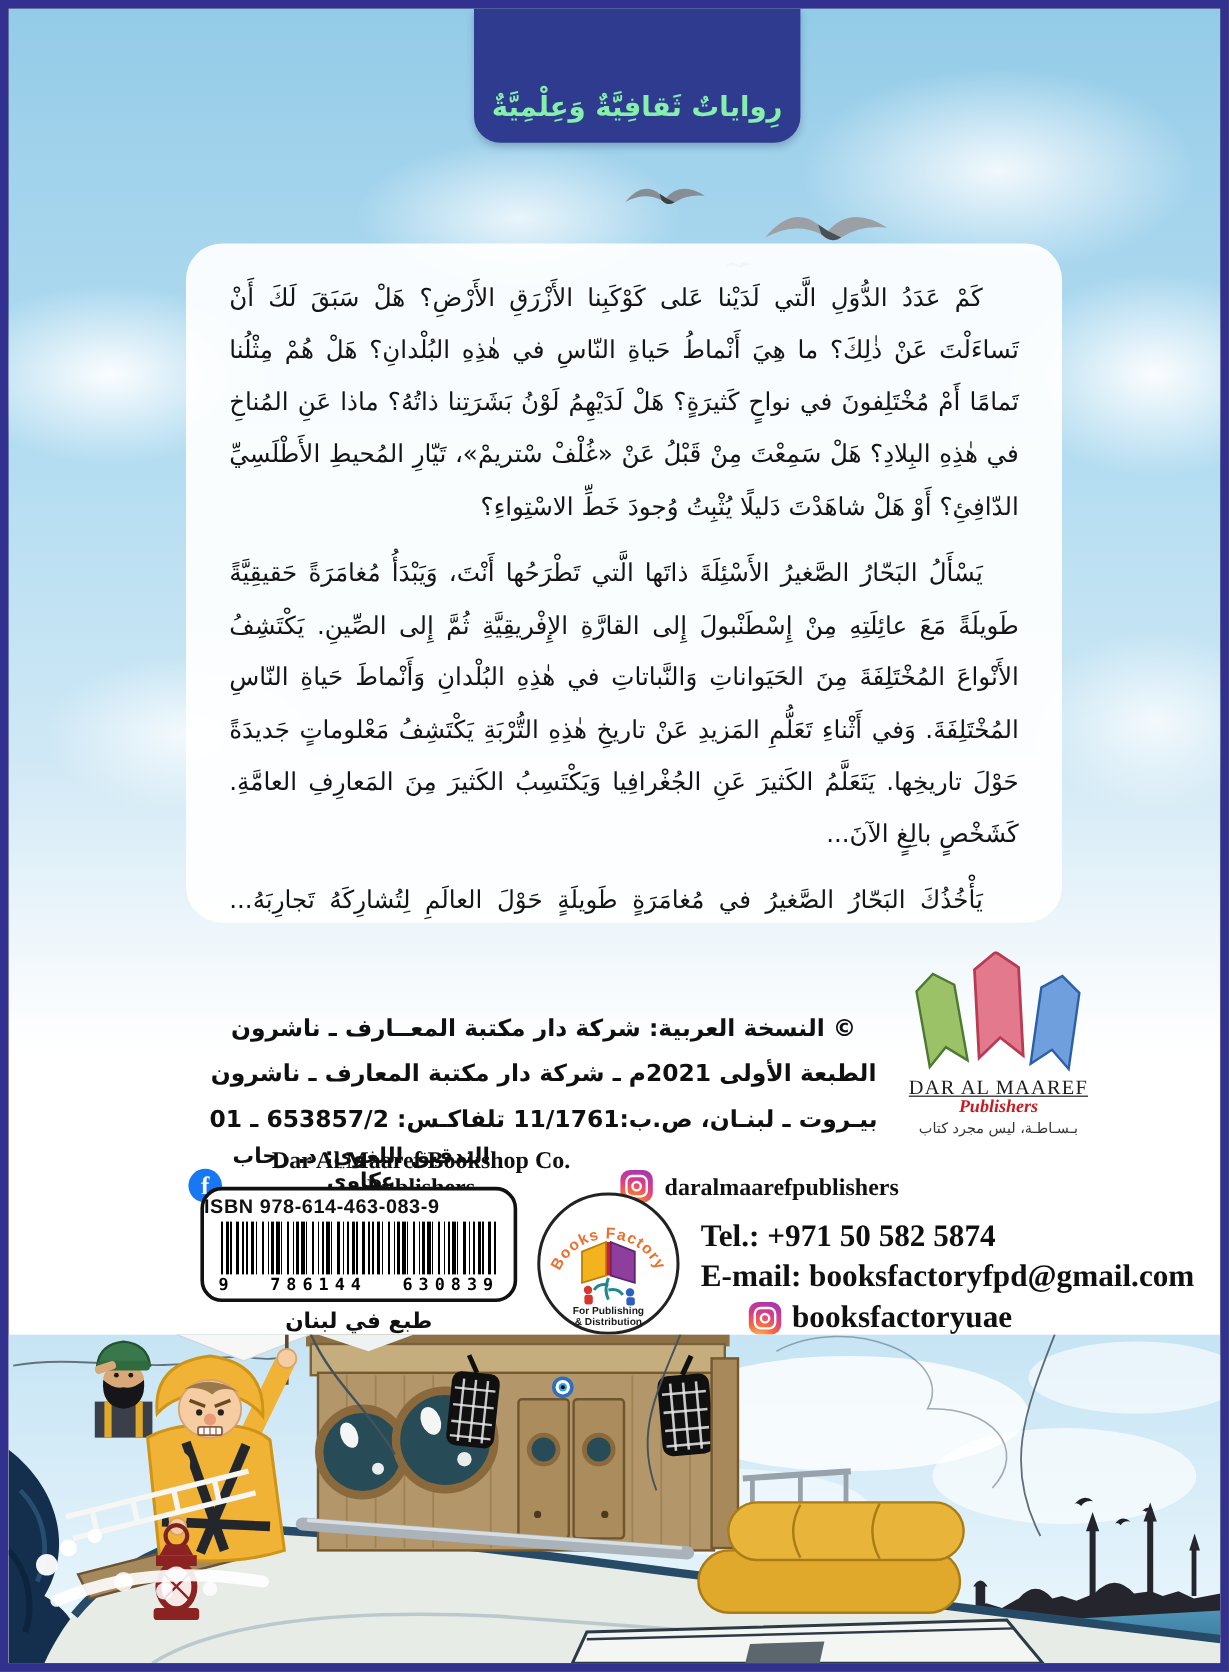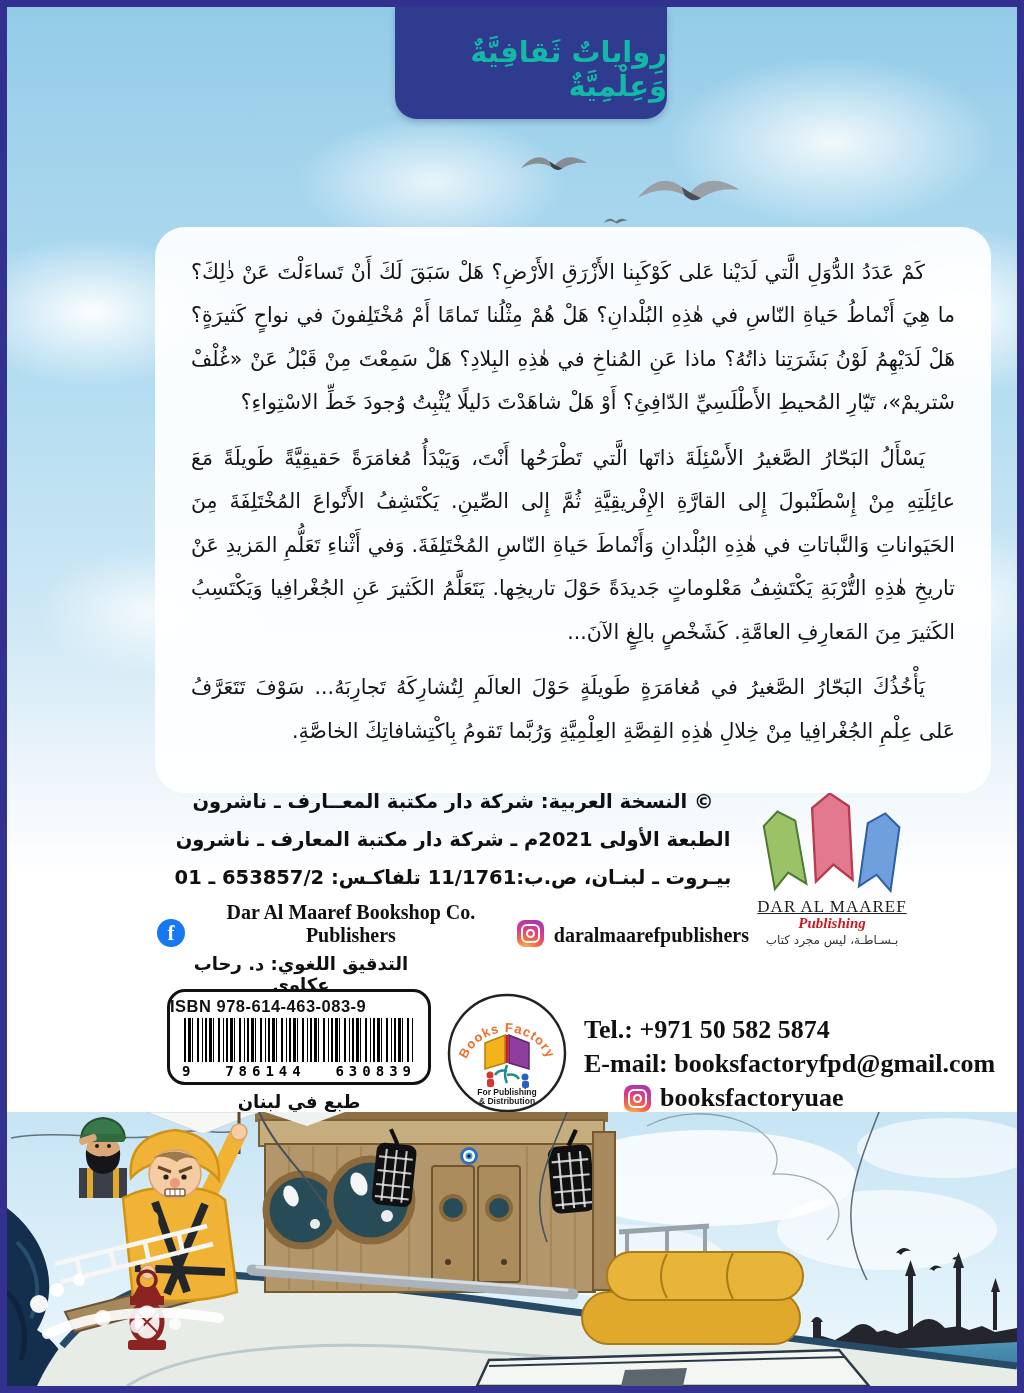--- a/index.html
+++ b/index.html
@@ -12,33 +12,33 @@
   .cloud{position:absolute;border-radius:50%;
     background:radial-gradient(closest-side,rgba(255,255,255,.95),rgba(255,255,255,0));}
   .gull{position:absolute;}
   
   .banner{
     position:absolute; left:388px; top:0; width:272px; height:112px;
     background:#2e3b8e; border-radius:0 0 22px 22px;
     display:flex; align-items:flex-end; justify-content:center;
     box-shadow:0 3px 6px rgba(30,40,90,.25);
   }
-  .banner span{color:#14b8a6; font-size:29px; font-weight:bold; padding-bottom:16px; direction:rtl;}
+  .banner span{color:#86efac; font-size:23px; font-weight:bold; padding-bottom:16px; direction:rtl;}
   
   .panel{
-    position:absolute; left:148px; top:220px; width:836px; height:566px;
+    position:absolute; left:148px; top:196px; width:730px; height:566px;
     background:rgba(255,255,255,.92); border-radius:30px;
     box-sizing:border-box; padding:24px 36px 0 36px; overflow:hidden;
   }
   .panel p{
     direction:rtl; text-align:justify; margin:0 0 12px 0;
     font-size:20.5px; line-height:2.12; color:#141414; text-indent:30px;
   }
   
-  .pub-text{position:absolute; left:150px; top:776px; width:592px; text-align:center;}
+  .pub-text{position:absolute; left:150px; top:831px; width:592px; text-align:center;}
   .pub-ar{direction:rtl; font-weight:bold; font-size:19.5px; line-height:38px; color:#101010;}
   .pub-en{direction:ltr; font-family:"Liberation Serif",serif; font-weight:bold; font-size:20px; line-height:32px; color:#101010;}
   .pub-social{display:flex; justify-content:center; align-items:flex-end; gap:10px; margin-top:4px;
     font-family:"Liberation Serif",serif; font-weight:bold; font-size:20px; color:#101010;}
   .fb-icon{display:inline-block;width:28px;height:28px;border-radius:50%;background:#1877f2;flex:0 0 auto;}
   .fb-icon::before{content:"f";display:block;color:#fff;text-align:center;
     font:bold 21px/28px "Liberation Serif",serif;}
   .ig-icon{display:inline-block;width:27px;height:27px;border-radius:8px;position:relative;flex:0 0 auto;
     background:radial-gradient(circle at 30% 120%,#fdd075 0%,#f6703c 35%,#df3e81 62%,#9b36b7 95%);}
   .ig-icon::before{content:"";position:absolute;inset:4px;border:2px solid #fff;border-radius:6px;}
@@ -132,21 +132,21 @@
         <path d="M-16,38 L-16,-26 L0,-38 L16,-26 L16,38 L0,24 Z" fill="#9cc267" stroke="#4c7a33" stroke-width="2"></path>
       </g>
       <g transform="translate(86,44) rotate(-3) scale(1.15)">
         <path d="M-16,38 L-16,-26 L0,-38 L16,-26 L16,38 L0,24 Z" fill="#e2798c" stroke="#b93a52" stroke-width="2"></path>
       </g>
       <g transform="translate(134,58) rotate(8)">
         <path d="M-16,38 L-16,-26 L0,-38 L16,-26 L16,38 L0,24 Z" fill="#6f9fdc" stroke="#2d5fa8" stroke-width="2"></path>
       </g>
     </svg>
     <div class="nm">DAR AL MAAREF</div>
-    <div class="pub">Publishing</div>
+    <div class="pub">Publishers</div>
     <div class="tag">بـسـاطـة، ليس مجرد كتاب</div>
   </div>
 
   <div class="proof">التدقيق اللغوي: د. رحاب عكاوي</div>
 
   <div class="isbn">
     <div class="lbl">ISBN 978-614-463-083-9</div>
     <div class="bars"></div>
     <div class="digits">
       <span>9</span>

